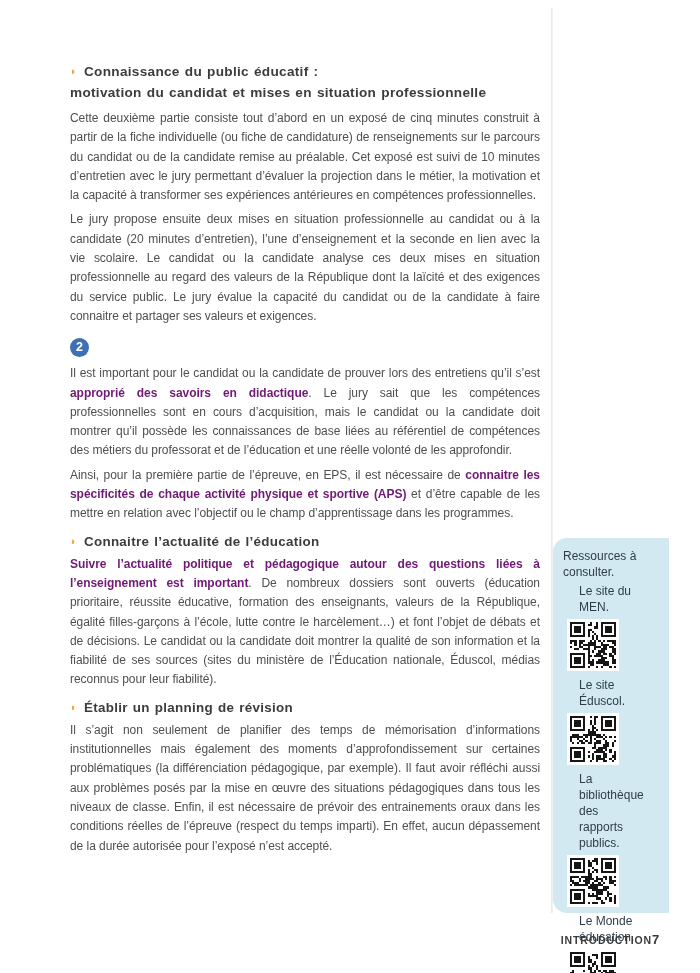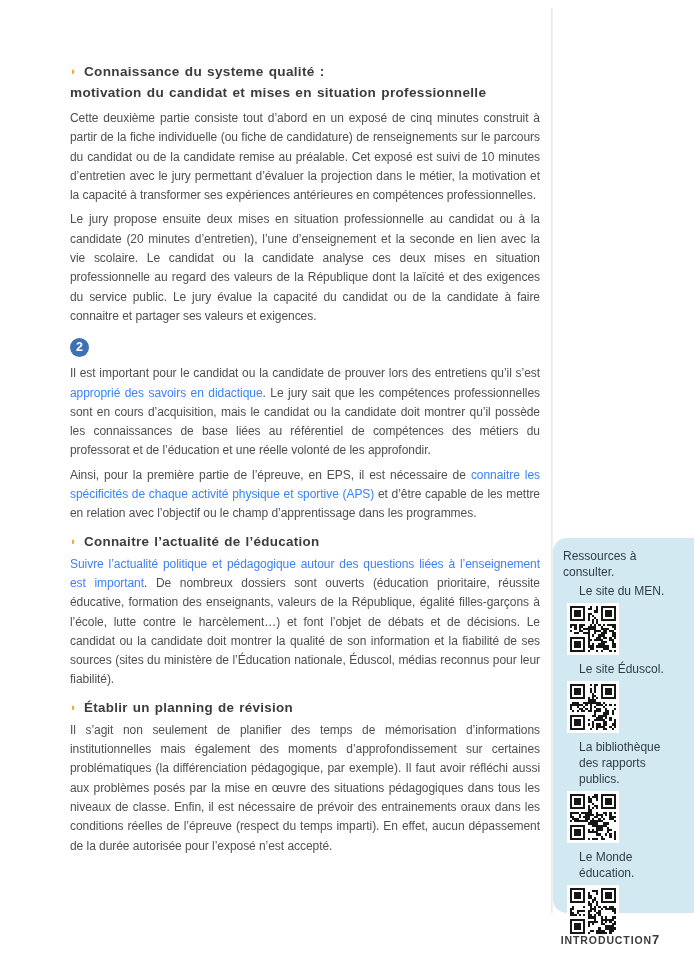--- a/index.html
+++ b/index.html
@@ -11,31 +11,31 @@
 
   .main{position:absolute;left:70px;top:62px;width:470px;color:#4f4f4f;}
 
   .bullet{color:#f2a632;font-size:11px;margin-right:7px;position:relative;top:-1px;}
 
   .h1{font-size:13.6px;font-weight:bold;color:#3c3c3c;line-height:19.5px;
       letter-spacing:.3px;word-spacing:1px;margin:0 0 7px;}
 
   .para{font-size:12px;line-height:19.3px;letter-spacing:-0.05px;text-align:justify;
       margin:0 0 5px;color:#4f4f4f;}
-  .para .b{font-weight:normal;color:#3b82f6;}
+  .para .b{font-weight:bold;color:#701a75;}
 
   .section-heading{display:flex;align-items:center;gap:7px;margin:12px 0 7px;}
   .section-badge{flex:0 0 auto;width:19px;height:19px;border-radius:50%;background:#3f6fb5;
       color:#fff;font-size:12.5px;font-weight:bold;line-height:19px;text-align:center;}
   .section-title{font-size:16px;font-weight:bold;color:#3f6fb5;letter-spacing:.5px;word-spacing:3px;}
 
   .subhead{font-size:13.4px;font-weight:bold;color:#3c3c3c;letter-spacing:.3px;
       word-spacing:1px;margin:10px 0 6px;}
 
-  .sidebar{position:absolute;left:553px;top:538px;width:141px;height:375px;
+  .sidebar{position:absolute;left:553px;top:538px;width:116px;height:375px;
       background:#d3e9f2;border-radius:14px 0 0 14px;box-sizing:border-box;
       padding:10px 10px 8px 10px;color:#2e3d49;}
   .sidebar-intro{font-size:12px;line-height:16px;margin:0 0 3px;}
   .sidebar-label{font-size:12px;line-height:16px;margin:0 16px 2px;}
   .qr-box{width:52px;height:52px;background:#ffffff;margin:4px 0 6px 4px;
       display:flex;align-items:center;justify-content:center;}
   .qr-box svg{display:block;width:46px;height:46px;}
 
   .footer{position:absolute;left:557px;top:932px;width:106px;display:flex;
       justify-content:center;align-items:baseline;}
@@ -45,21 +45,21 @@
 </head>
 <body>
 
 <div id="page">
 
   <div class="page-rule"></div>
 
   <div class="main">
 
     <div class="h1">
-      <span class="bullet">◗</span><span>Connaissance du systeme qualité :</span><br>
+      <span class="bullet">◗</span><span>Connaissance du public éducatif :</span><br>
       <span>motivation du candidat et mises en situation professionnelle</span>
     </div>
 
     <p class="para"><span>Cette deuxième partie consiste tout d’abord en un exposé de cinq minutes construit à partir de la fiche individuelle (ou fiche de candidature) de renseignements sur le parcours du candidat ou de la candidate remise au préalable. Cet exposé est suivi de 10 minutes d’entretien avec le jury permettant d’évaluer la projection dans le métier, la motivation et la capacité à transformer ses expériences antérieures en compétences professionnelles.</span></p>
     <p class="para"><span>Le jury propose ensuite deux mises en situation professionnelle au candidat ou à la candidate (20 minutes d’entretien), l’une d’enseignement et la seconde en lien avec la vie scolaire. Le candidat ou la candidate analyse ces deux mises en situation professionnelle au regard des valeurs de la République dont la laïcité et des exigences du service public. Le jury évalue la capacité du candidat ou de la candidate à faire connaitre et partager ses valeurs et exigences.</span></p>
 
     <div class="section-heading">
       <span class="section-badge">2</span>
     </div>
 

